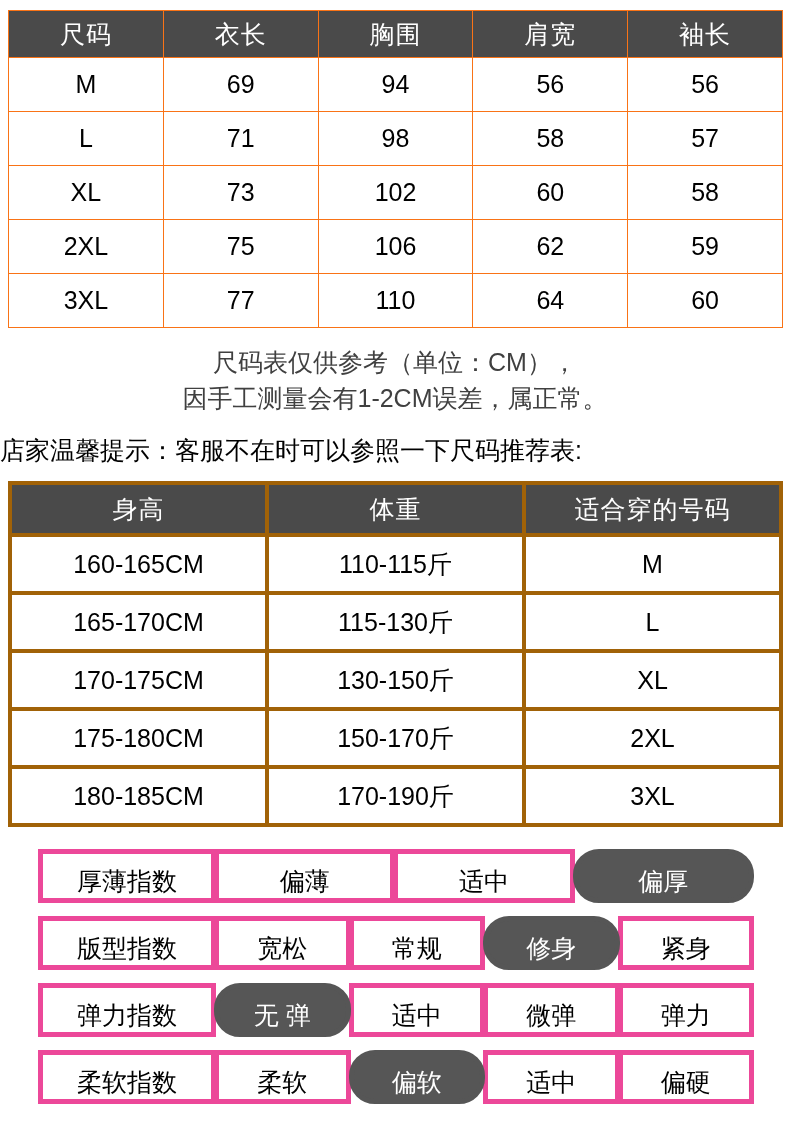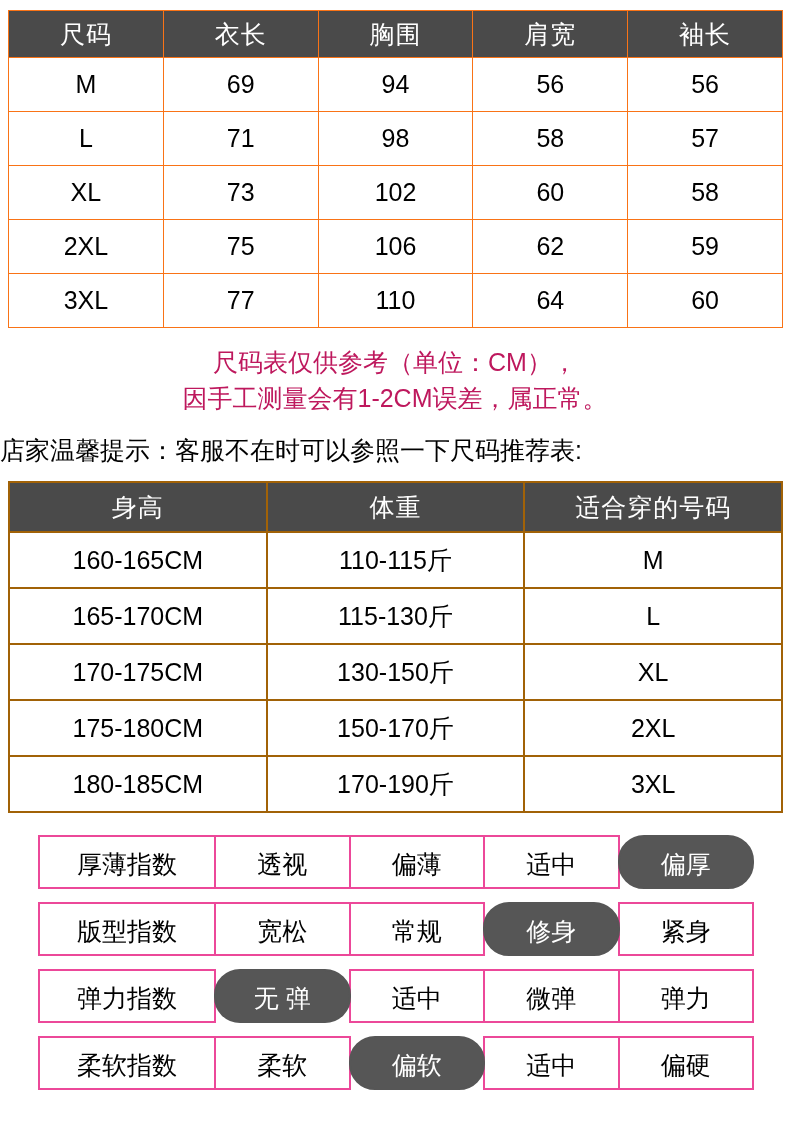--- a/index.html
+++ b/index.html
@@ -46,42 +46,42 @@
     font-size: 25px;
     height: 51px;
   }
 
   
   .note {
     text-align: center;
     font-size: 25px;
     line-height: 36px;
     margin-top: 16px;
-    color: #be185d;
+    color: #404040;
   }
   .note div { white-space: nowrap; }
 
   .tip {
     text-align: left;
     font-size: 25px;
     margin-top: 18px;
     color: #000000;
     white-space: nowrap;
   }
 
   
   table.rec-table {
     border-collapse: collapse;
     width: 775px;
     margin: 14px 0 0 8px;
     table-layout: fixed;
   }
   table.rec-table th,
   table.rec-table td {
-    border: 2px solid #a16207;
+    border: 4px solid #a16207;
     text-align: center;
     font-weight: normal;
   }
   table.rec-table thead th {
     background: #4a4a4a;
     color: #ffffff;
     font-size: 25px;
     height: 46px;
     letter-spacing: 1px;
   }
@@ -95,21 +95,21 @@
   
   .index-block {
     margin: 22px 0 0 38px;
     width: 714px;
   }
   .index-row {
     display: flex;
     margin-bottom: 13px;
   }
   .index-cell {
-    border: 2px solid #ec4899;
+    border: 5px solid #ec4899;
     height: 54px;
     line-height: 54px;
     text-align: center;
     font-size: 25px;
     background: #ffffff;
     color: #000000;
     box-sizing: border-box;
     margin-right: -2px;
   }
   .index-cell.label {
@@ -223,21 +223,20 @@
         <td>170-190斤</td>
         <td>3XL</td>
       </tr>
     </tbody>
   </table>
 
   <div class="index-block">
 
     <div class="index-row">
       <div class="index-cell label">厚薄指数</div>
-      <div class="index-cell opt">透视</div>
       <div class="index-cell opt">偏薄</div>
       <div class="index-cell opt">适中</div>
       <div class="index-cell opt selected">偏厚</div>
     </div>
 
     <div class="index-row">
       <div class="index-cell label">版型指数</div>
       <div class="index-cell opt">宽松</div>
       <div class="index-cell opt">常规</div>
       <div class="index-cell opt selected">修身</div>

